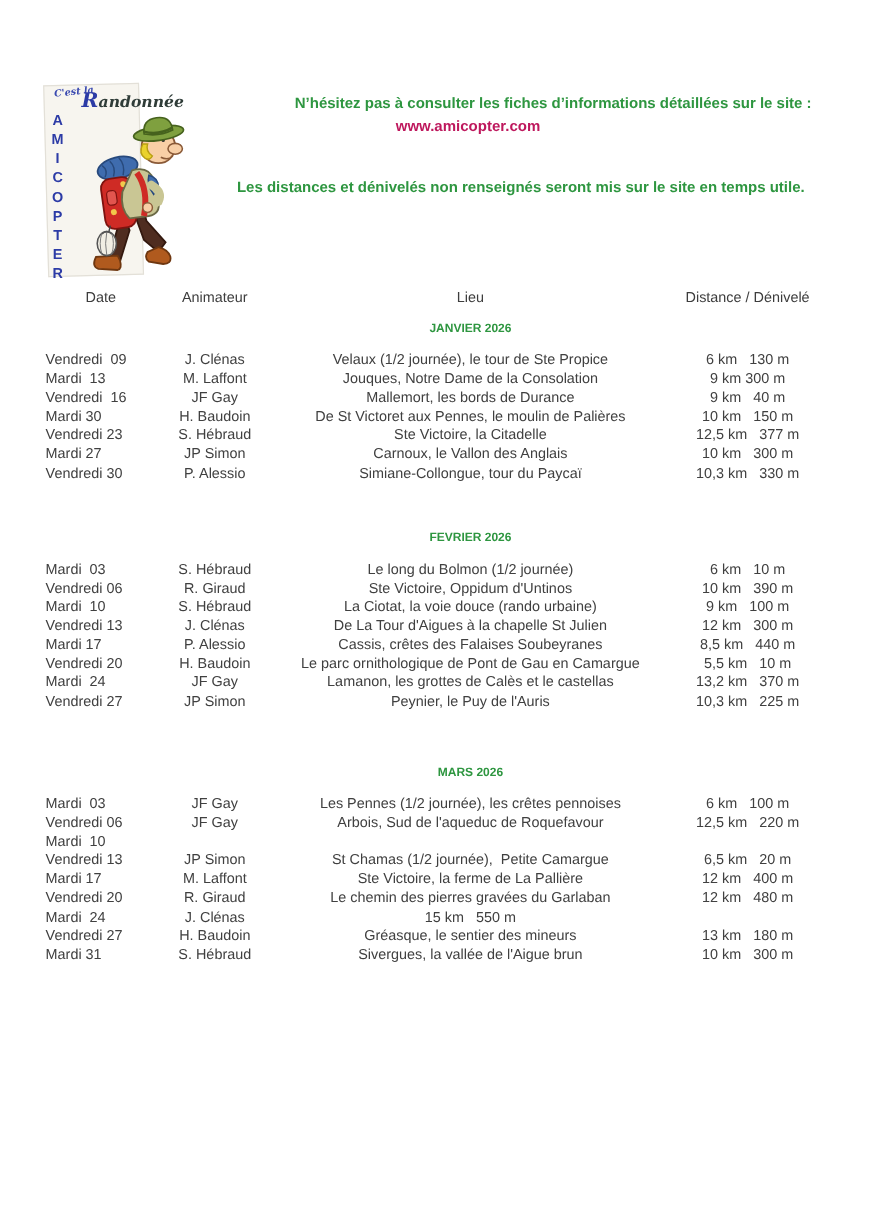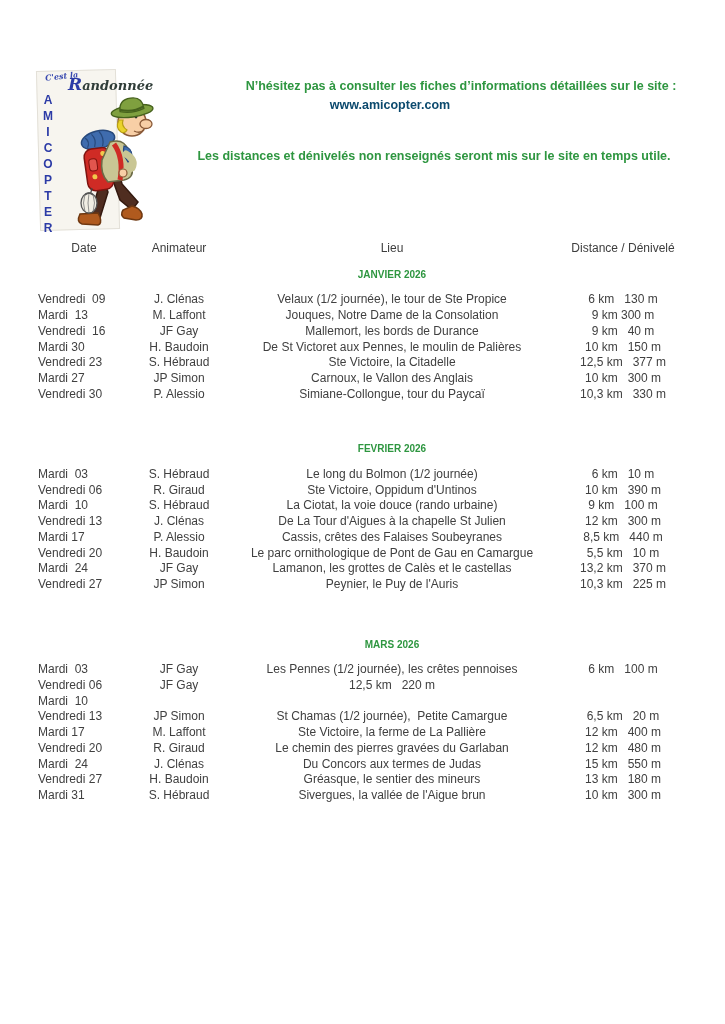--- a/index.html
+++ b/index.html
@@ -32,21 +32,21 @@
     line-height:1;
   }
   .logo-hiker{position:absolute;left:14px;top:16px;}
   
   .hdr-line1{
     position:absolute;left:200px;top:78px;width:522px;text-align:center;
     font-weight:bold;font-size:12.5px;color:#2e9640;line-height:16px;
   }
   .hdr-url{
     position:absolute;left:200px;top:97px;width:380px;text-align:center;
-    font-weight:bold;font-size:12.5px;color:#0c4a6e;line-height:16px;
+    font-weight:bold;font-size:12.5px;color:#be185d;line-height:16px;
     cursor:pointer;
   }
   .hdr-line2{
     position:absolute;left:178px;top:148px;width:512px;text-align:center;
     font-weight:bold;font-size:12.5px;color:#2e9640;line-height:16px;
   }
   
   .sched{position:absolute;left:38px;top:241px;width:652px;font-size:12px;}
   .grid-row{
     display:grid;grid-template-columns:92px 98px 328px 134px;
@@ -264,20 +264,21 @@
     <div class="rows">
       <div class="grid-row">
         <div class="c-date">Mardi  03</div>
         <div class="c-anim">JF Gay</div>
         <div class="c-lieu">Les Pennes (1/2 journée), les crêtes pennoises</div>
         <div class="c-dist">6 km   100 m</div>
       </div>
       <div class="grid-row">
         <div class="c-date">Vendredi 06</div>
         <div class="c-anim">JF Gay</div>
+        <div class="c-lieu">Arbois, Sud de l'aqueduc de Roquefavour</div>
         <div class="c-dist">12,5 km   220 m</div>
       </div>
       <div class="grid-row">
         <div class="c-date">Mardi  10</div>
         <div class="c-anim"></div>
         <div class="c-lieu"></div>
         <div class="c-dist"></div>
       </div>
       <div class="grid-row">
         <div class="c-date">Vendredi 13</div>
@@ -293,21 +294,20 @@
       </div>
       <div class="grid-row">
         <div class="c-date">Vendredi 20</div>
         <div class="c-anim">R. Giraud</div>
         <div class="c-lieu">Le chemin des pierres gravées du Garlaban</div>
         <div class="c-dist">12 km   480 m</div>
       </div>
       <div class="grid-row">
         <div class="c-date">Mardi  24</div>
         <div class="c-anim">J. Clénas</div>
-        <div class="c-lieu">Du Concors aux termes de Judas</div>
         <div class="c-dist">15 km   550 m</div>
       </div>
       <div class="grid-row">
         <div class="c-date">Vendredi 27</div>
         <div class="c-anim">H. Baudoin</div>
         <div class="c-lieu">Gréasque, le sentier des mineurs</div>
         <div class="c-dist">13 km   180 m</div>
       </div>
       <div class="grid-row">
         <div class="c-date">Mardi 31</div>

